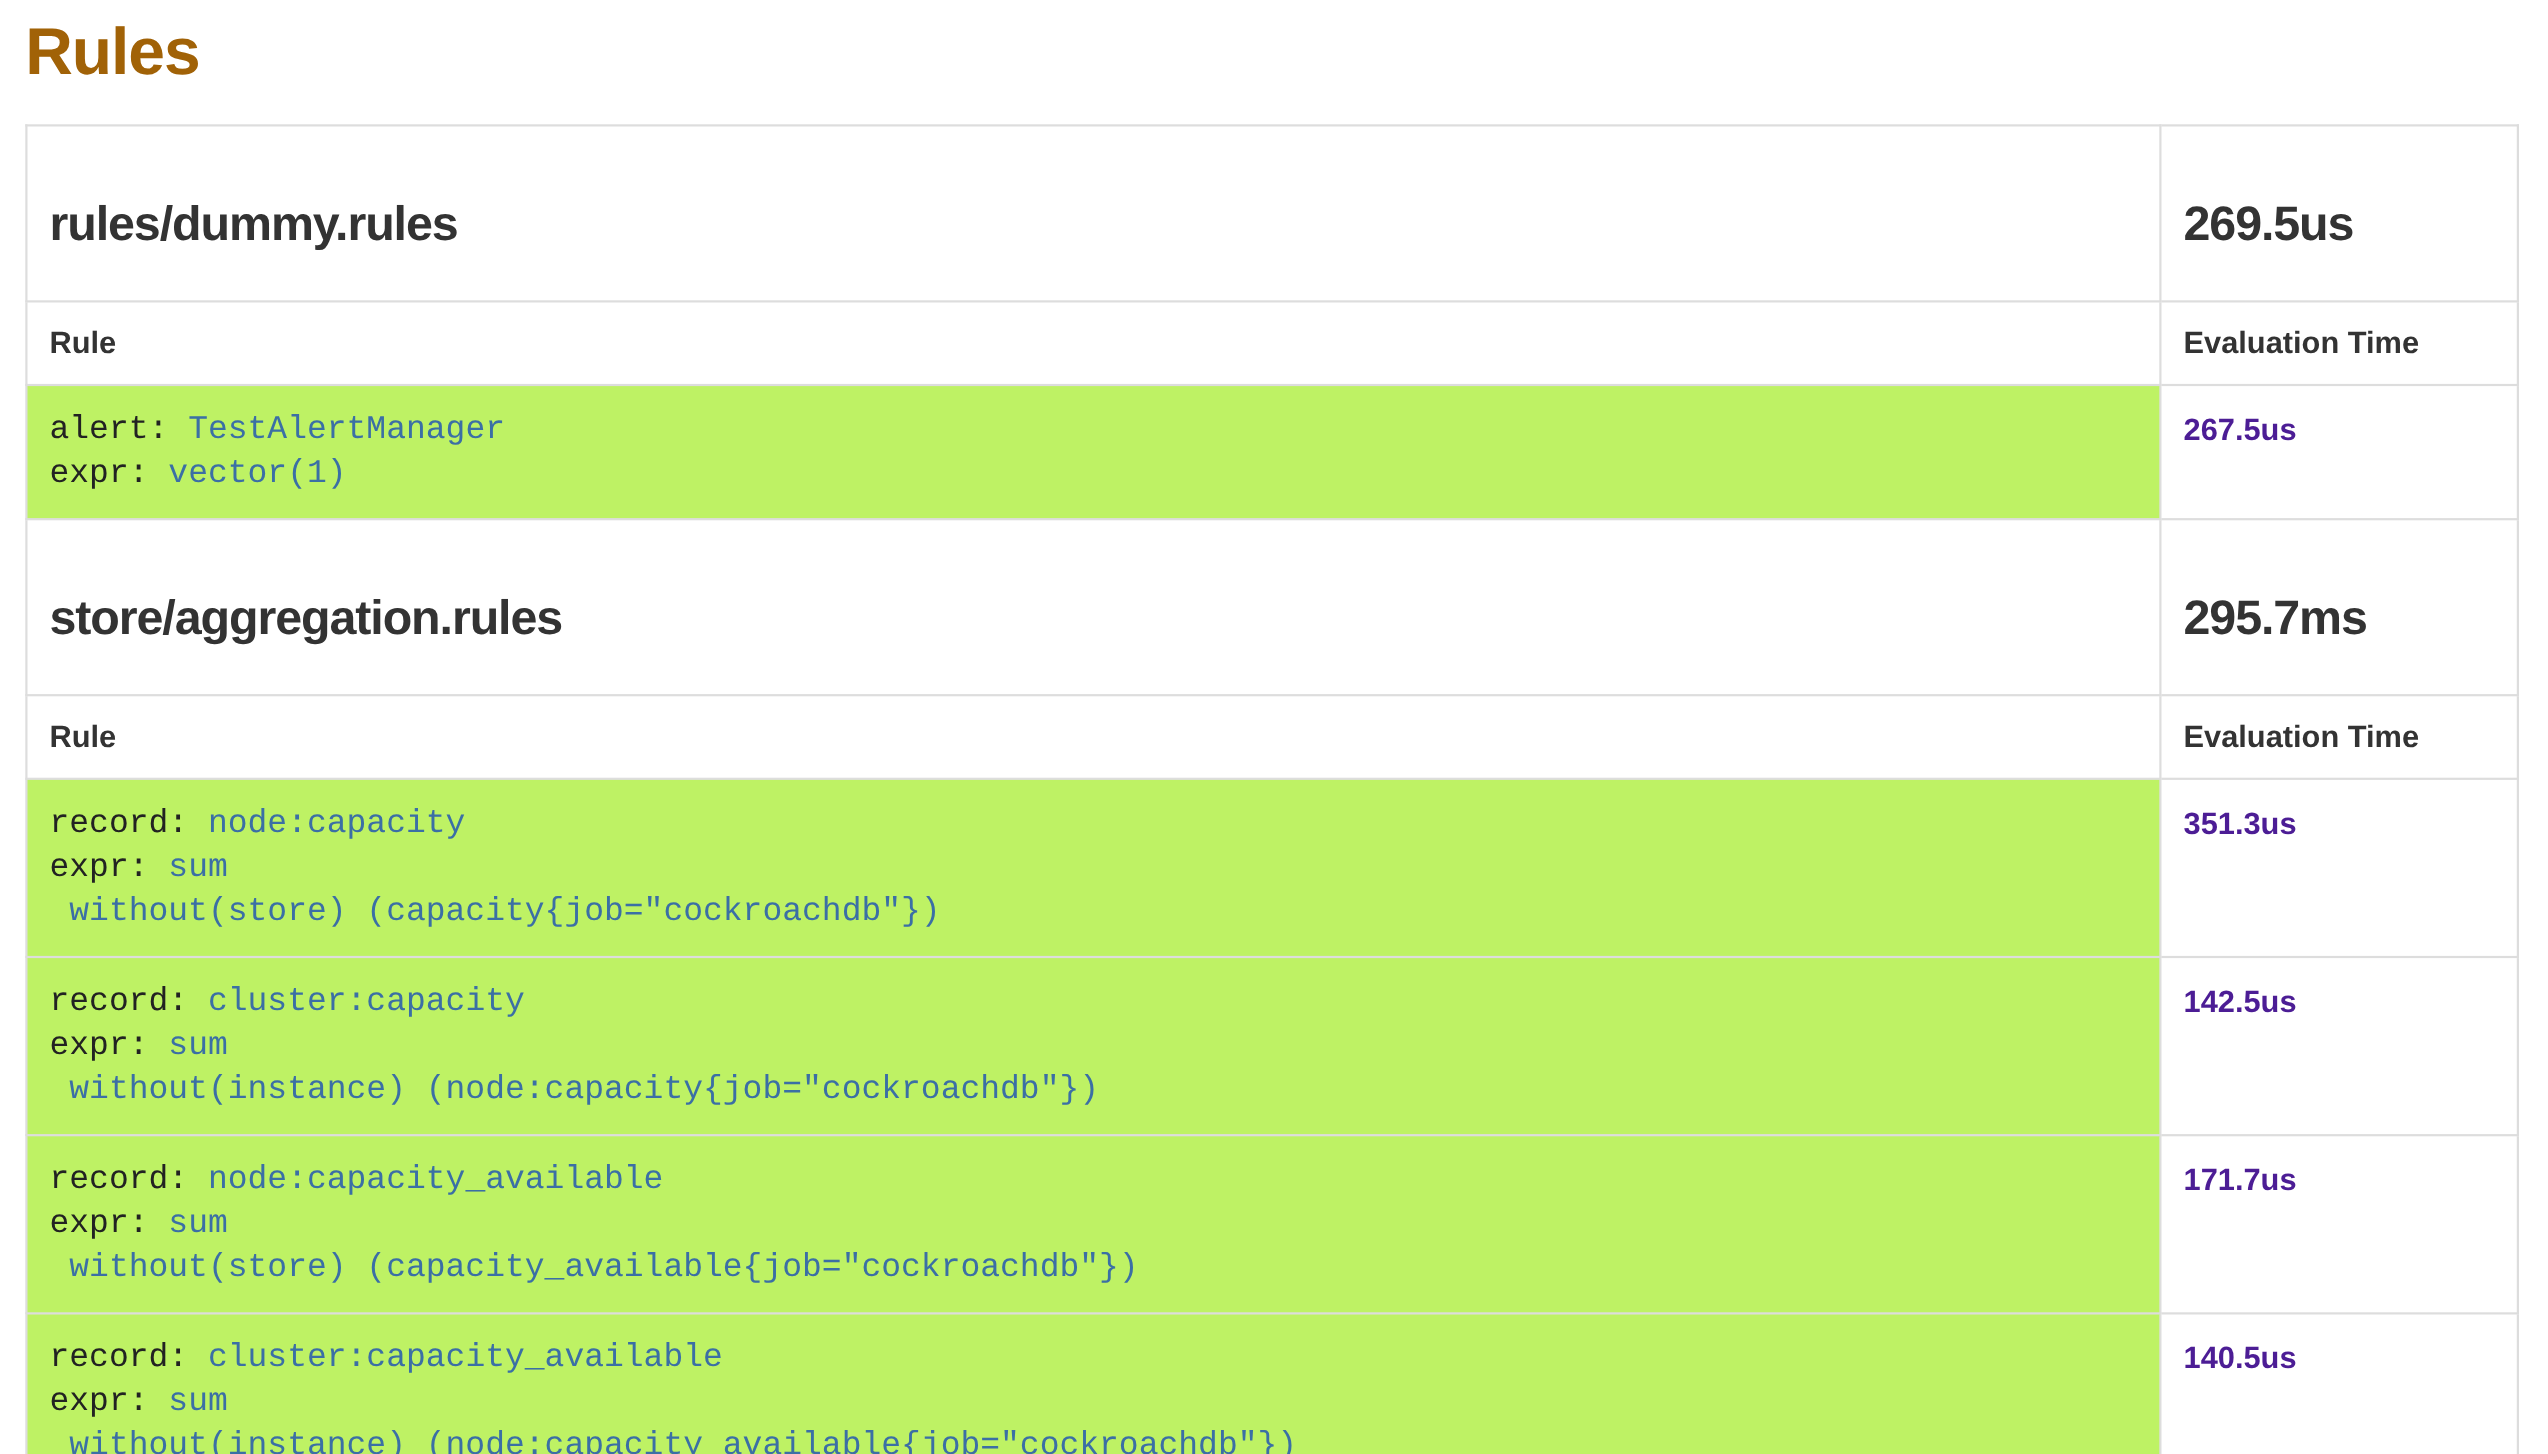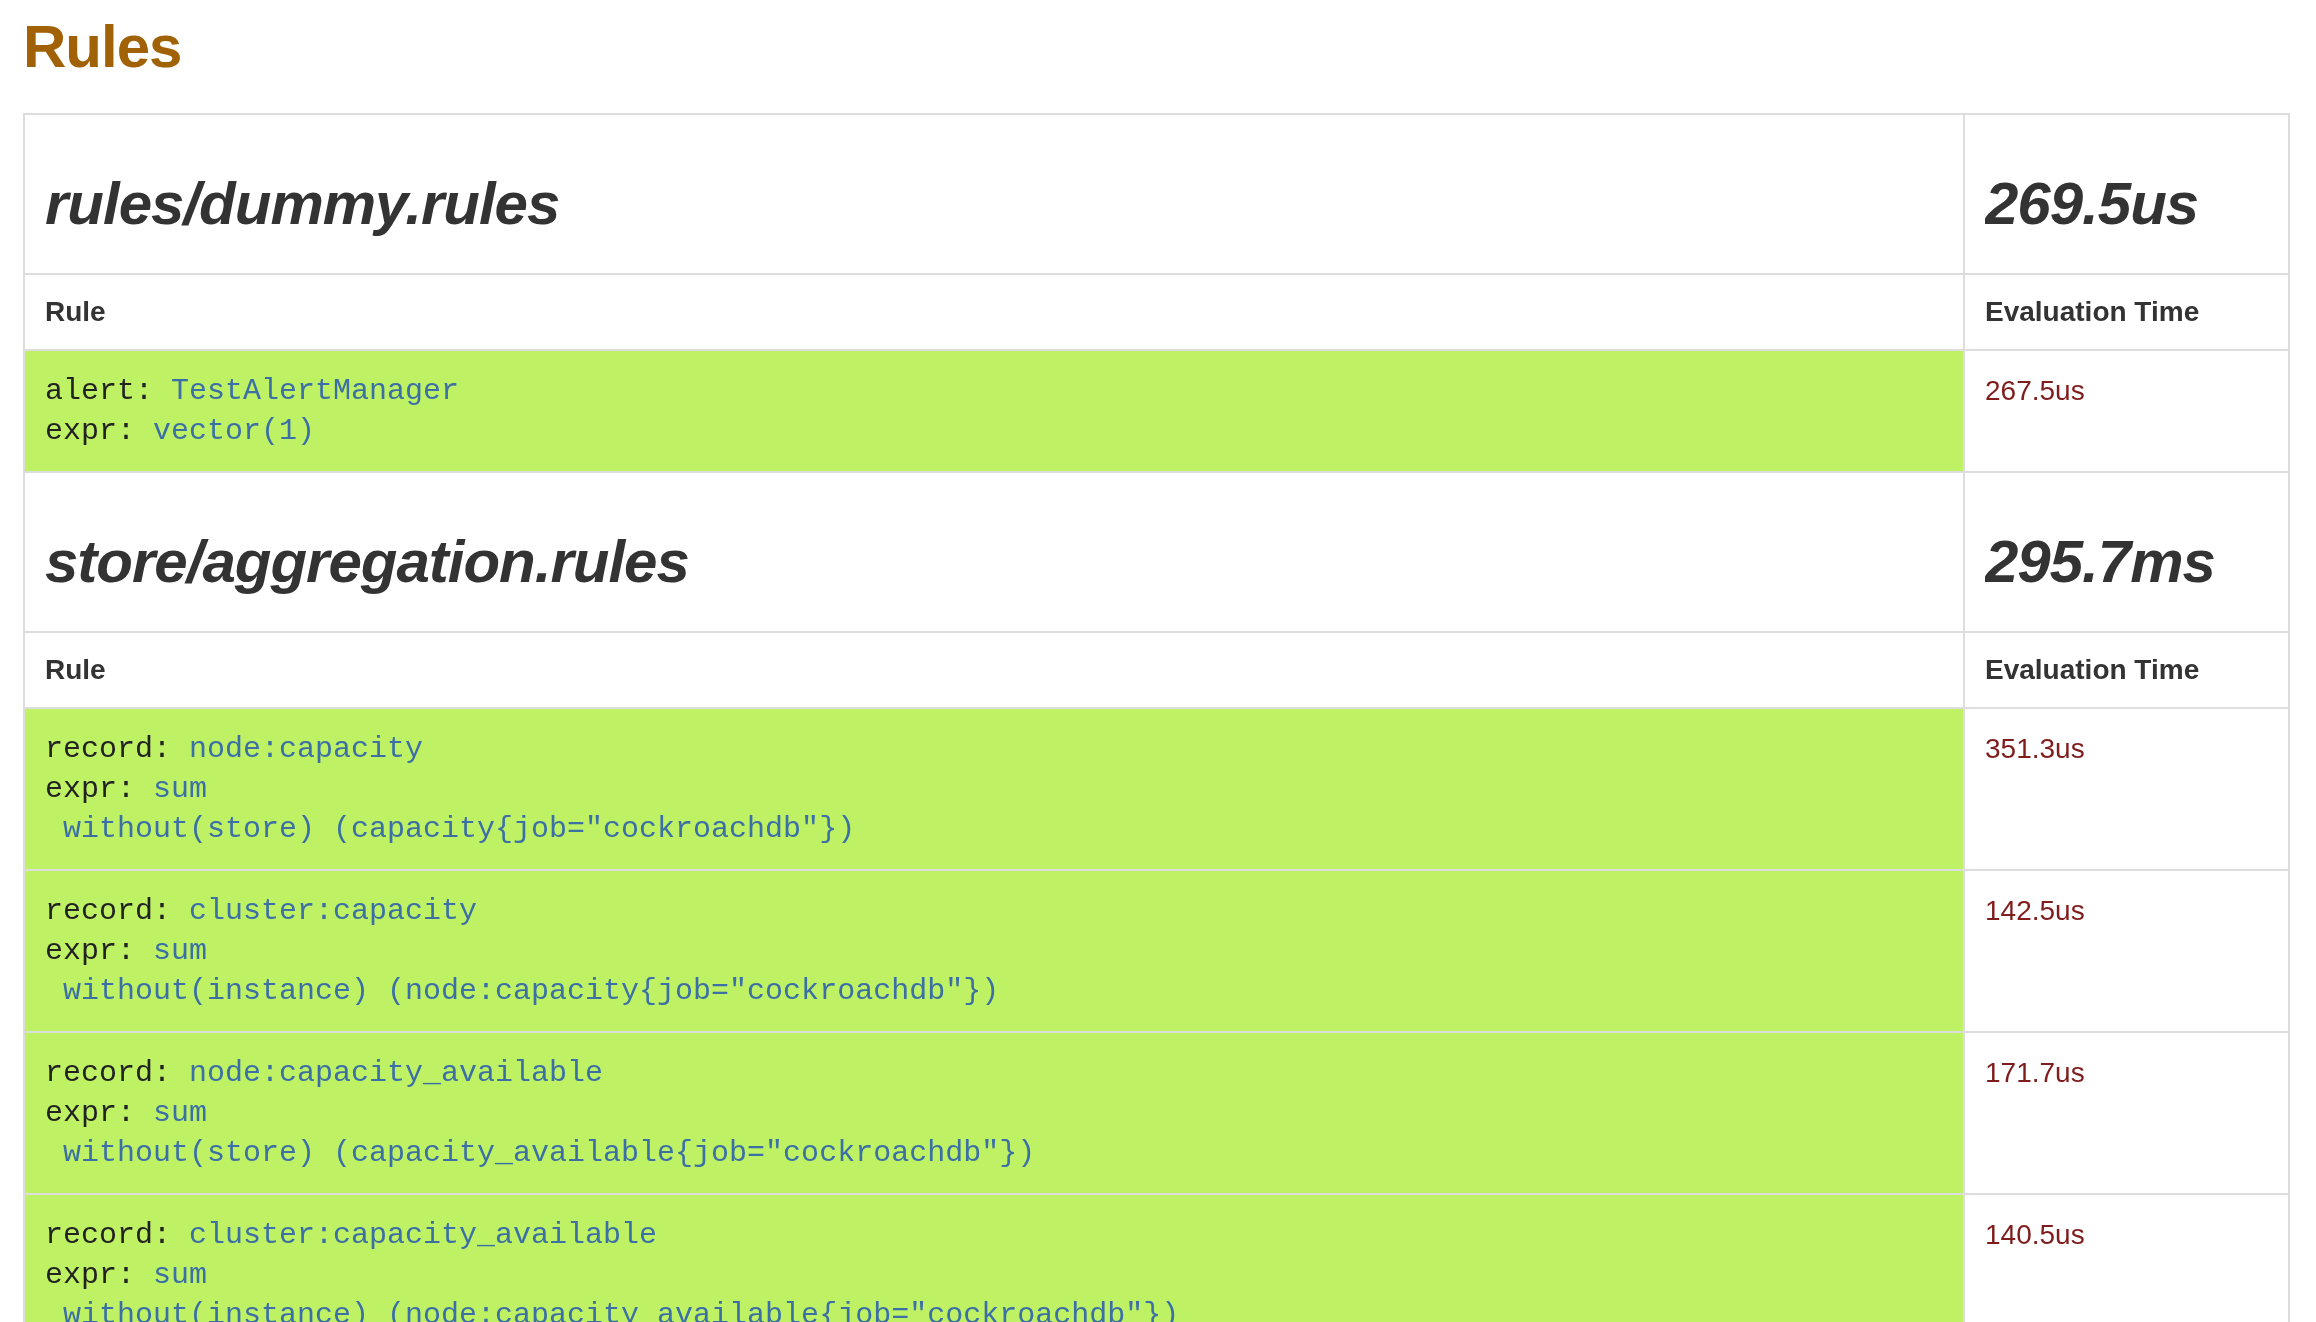--- a/index.html
+++ b/index.html
@@ -37,29 +37,28 @@
   .rules-table td, .rules-table th {
     border: 2px solid #dddddd;
     vertical-align: top;
     text-align: left;
     box-sizing: border-box;
   }
   td.group-cell {
     padding: 16px 20px;
   }
   .group-cell h2 {
-    font-size: 60px;
+    font-size: 44px;
     line-height: 66px;
     font-weight: 700;
     letter-spacing: -1px;
     color: #333333;
     margin: 40px 0 20px 0;
     white-space: nowrap;
     overflow: hidden;
-    font-style: italic;
   }
   th.col-header {
     padding: 16px 20px;
     font-size: 28px;
     line-height: 42px;
     font-weight: 700;
     color: #333333;
   }
   td.rule-cell {
     background: #bef264;
@@ -75,21 +74,22 @@
   }
   a.code-link {
     color: #3b6fa5;
     text-decoration: none;
     cursor: pointer;
   }
   td.time-cell {
     padding: 20px;
     font-size: 28px;
     line-height: 40px;
-    color: #7f1d1d;
+    color: #4c1d95;
+    font-weight: bold;
   }
 </style>
 </head>
 <body>
 
 <div class="container">
 
   <h1 class="page-title">Rules</h1>
 
   <table class="rules-table">

